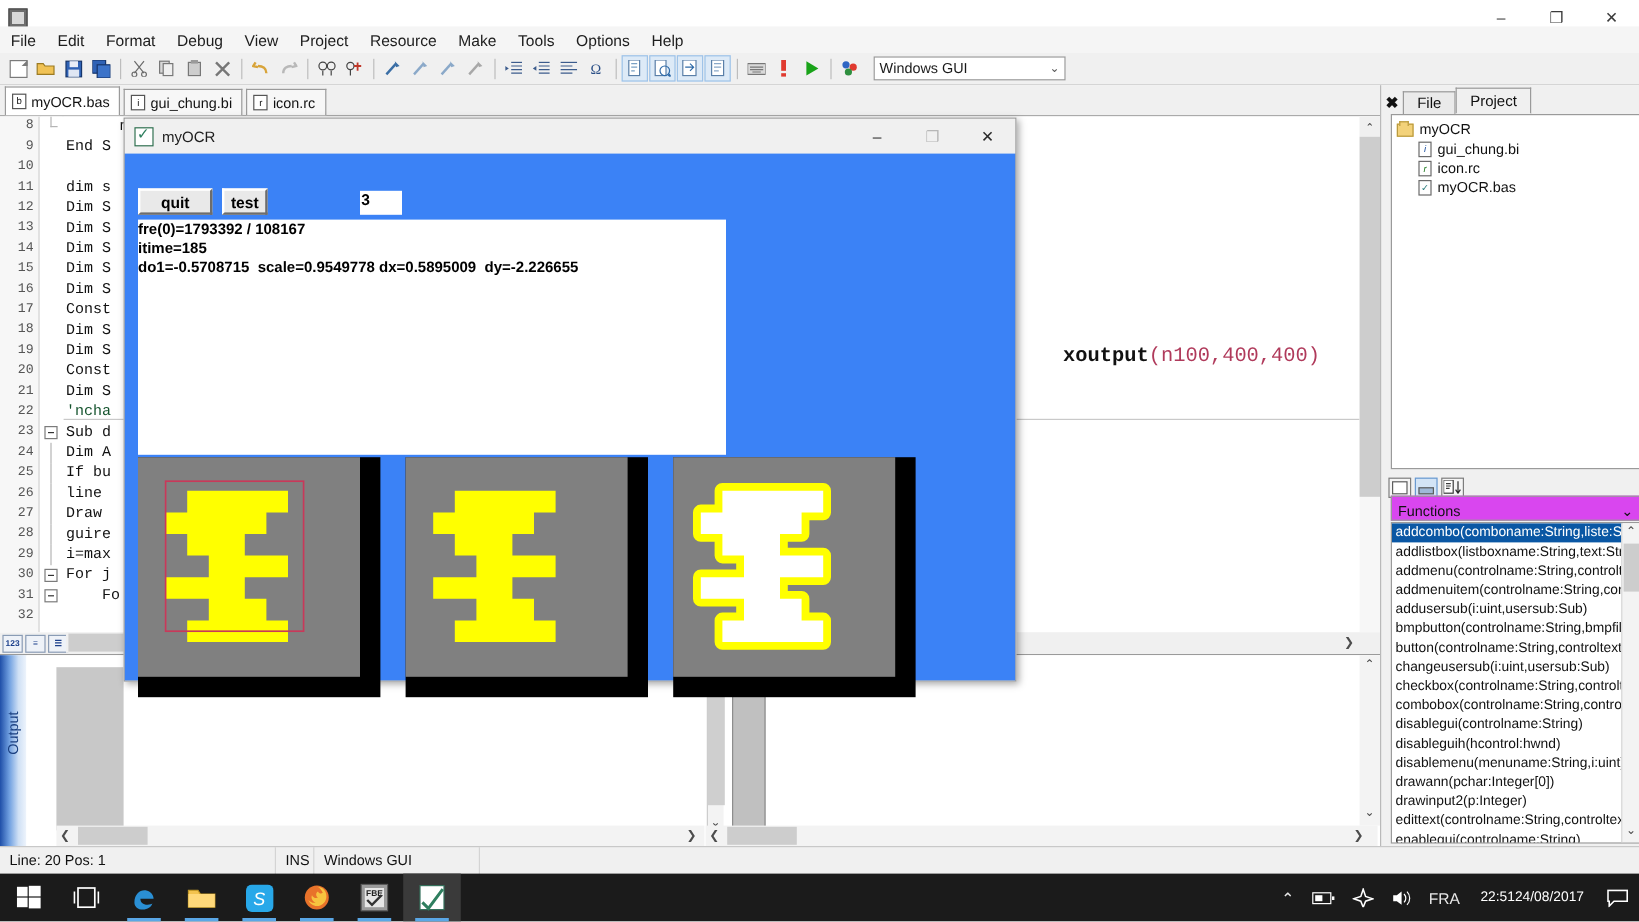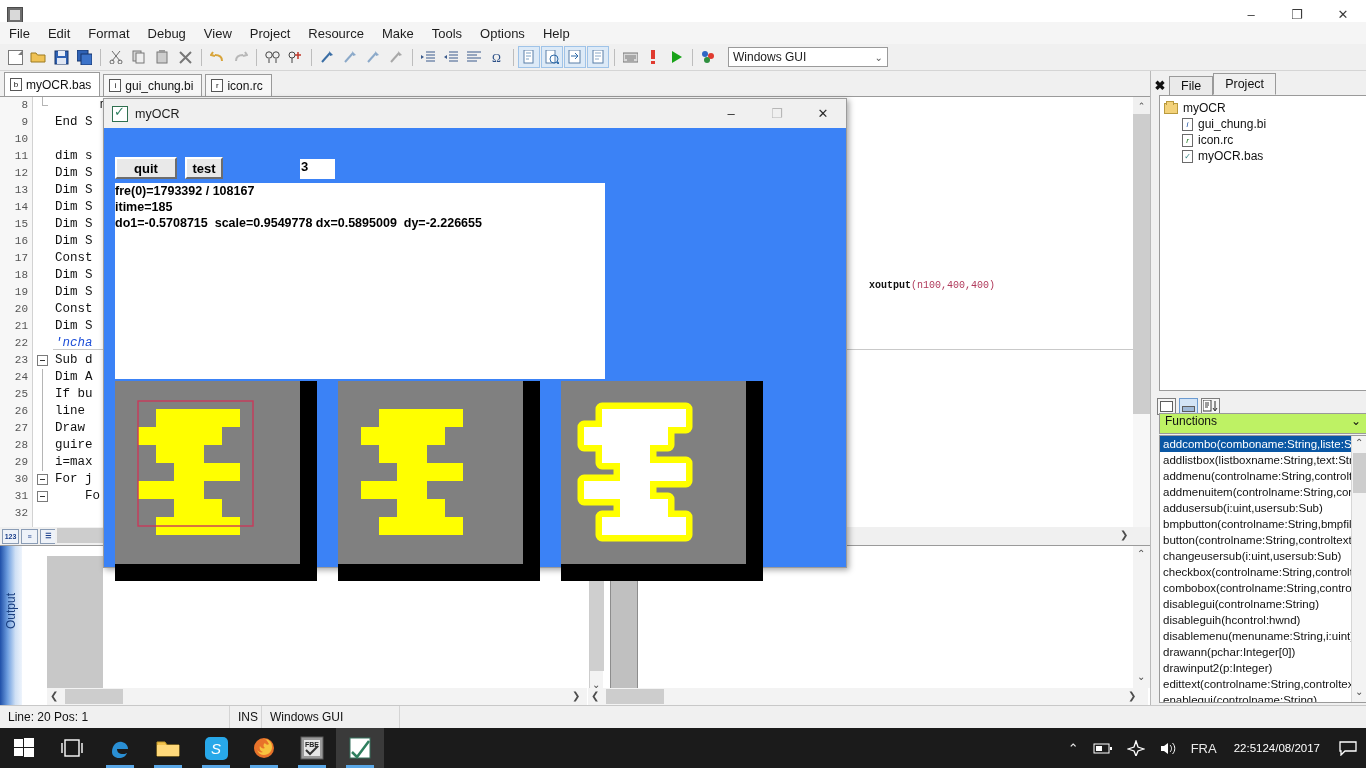--- a/index.html
+++ b/index.html
@@ -76,22 +76,22 @@
   .fold { height:17px; position:relative; }
   .fold .bx { position:absolute; left:3px; top:3px; width:11px; height:11px; border:1px solid #7b7b7b; background:#fff; }
   .fold .bx:before { content:''; position:absolute; left:2px; top:4px; width:5px; height:1px; background:#333; }
   .fold .ln { position:absolute; left:8px; top:0; width:1px; height:17px; background:#b5b5b5; }
   .fold .el { position:absolute; left:8px; top:0; width:1px; height:9px; background:#b5b5b5; }
   .fold .eb { position:absolute; left:8px; top:8px; width:6px; height:1px; background:#b5b5b5; }
   #codearea { position:absolute; left:53px; top:0; right:0; height:430px; background:#fff; }
   .cline { height:17px; line-height:17px; font-family:"Liberation Mono", monospace;
     font-size:12.5px; color:#111; white-space:pre; padding-left:2px; }
   .cline .kw { color:#111; }
-  .cline .cm { color:#1d4ed8; font-style:italic; }
-  #code-right { position:absolute; left:845px; top:172px; font-family:"Liberation Mono", monospace; font-size:10px; white-space:pre; }
+  .cline .cm { color:#14532d; }
+  #code-right { position:absolute; left:845px; top:172px; font-family:"Liberation Mono", monospace; font-size:17px; white-space:pre; }
   #code-right .fn { color:#111; font-weight:bold; }
   #code-right .pn { color:#b03a5b; }
   #edit-hline { position:absolute; left:53px; top:252px; width:1080px; height:1px; background:#c9c9c9; }
   
   #edbottom {
     position:absolute; left:0; top:527px; width:1150px; height:18px;
     background:#f0f0f0; display:flex; align-items:center; padding-left:2px;
   }
   .vbtn { width:17px; height:15px; margin-right:2px; border:1px solid #8a9cb5; background:#eef2f8; display:flex; align-items:center; justify-content:center; font-size:7px; color:#1b3f8b; font-weight:bold; flex:none; }
   
@@ -148,21 +148,21 @@
     display:flex; align-items:center; justify-content:center; flex:none; color:#1a4fa0; font-style:italic; }
   #rp-mid {
     position:absolute; left:0; top:322px; width:216px; height:26px; display:flex; align-items:center; padding-left:6px;
   }
   .pbtn { width:19px; height:17px; margin-right:3px; border:1px solid #7d7d7d; background:#f5f5f5; position:relative; flex:none; }
   .pbtn.sel { background:#d3e4f6; border-color:#6b9ad0; }
   .pbtn i { position:absolute; left:2px; top:2px; right:2px; bottom:2px; background:#fff; border:1px solid #5d5d5d; display:block; }
   .pbtn.b2 i { top:7px; background:#9fb9d8; }
   #func-combo {
     position:absolute; left:8px; top:342px; width:208px; height:21px;
-    background:#bef264; border:1px solid #9a9a9a; display:flex; align-items:flex-start;
+    background:#d946ef; border:1px solid #9a9a9a; display:flex; align-items:flex-end;
     padding:0 5px; font-size:12px; color:#111;
   }
   #func-combo .cv { flex:1; }
   #funclist {
     position:absolute; left:8px; top:364px; width:208px; height:268px;
     background:#ffffff; border:1px solid #9a9a9a; overflow:hidden;
   }
   .fitem { height:16px; line-height:16px; font-size:11.5px; color:#111; white-space:nowrap;
     overflow:hidden; padding-left:3px; }
   .fitem.sel { background:#0a57a4; color:#ffffff; }

